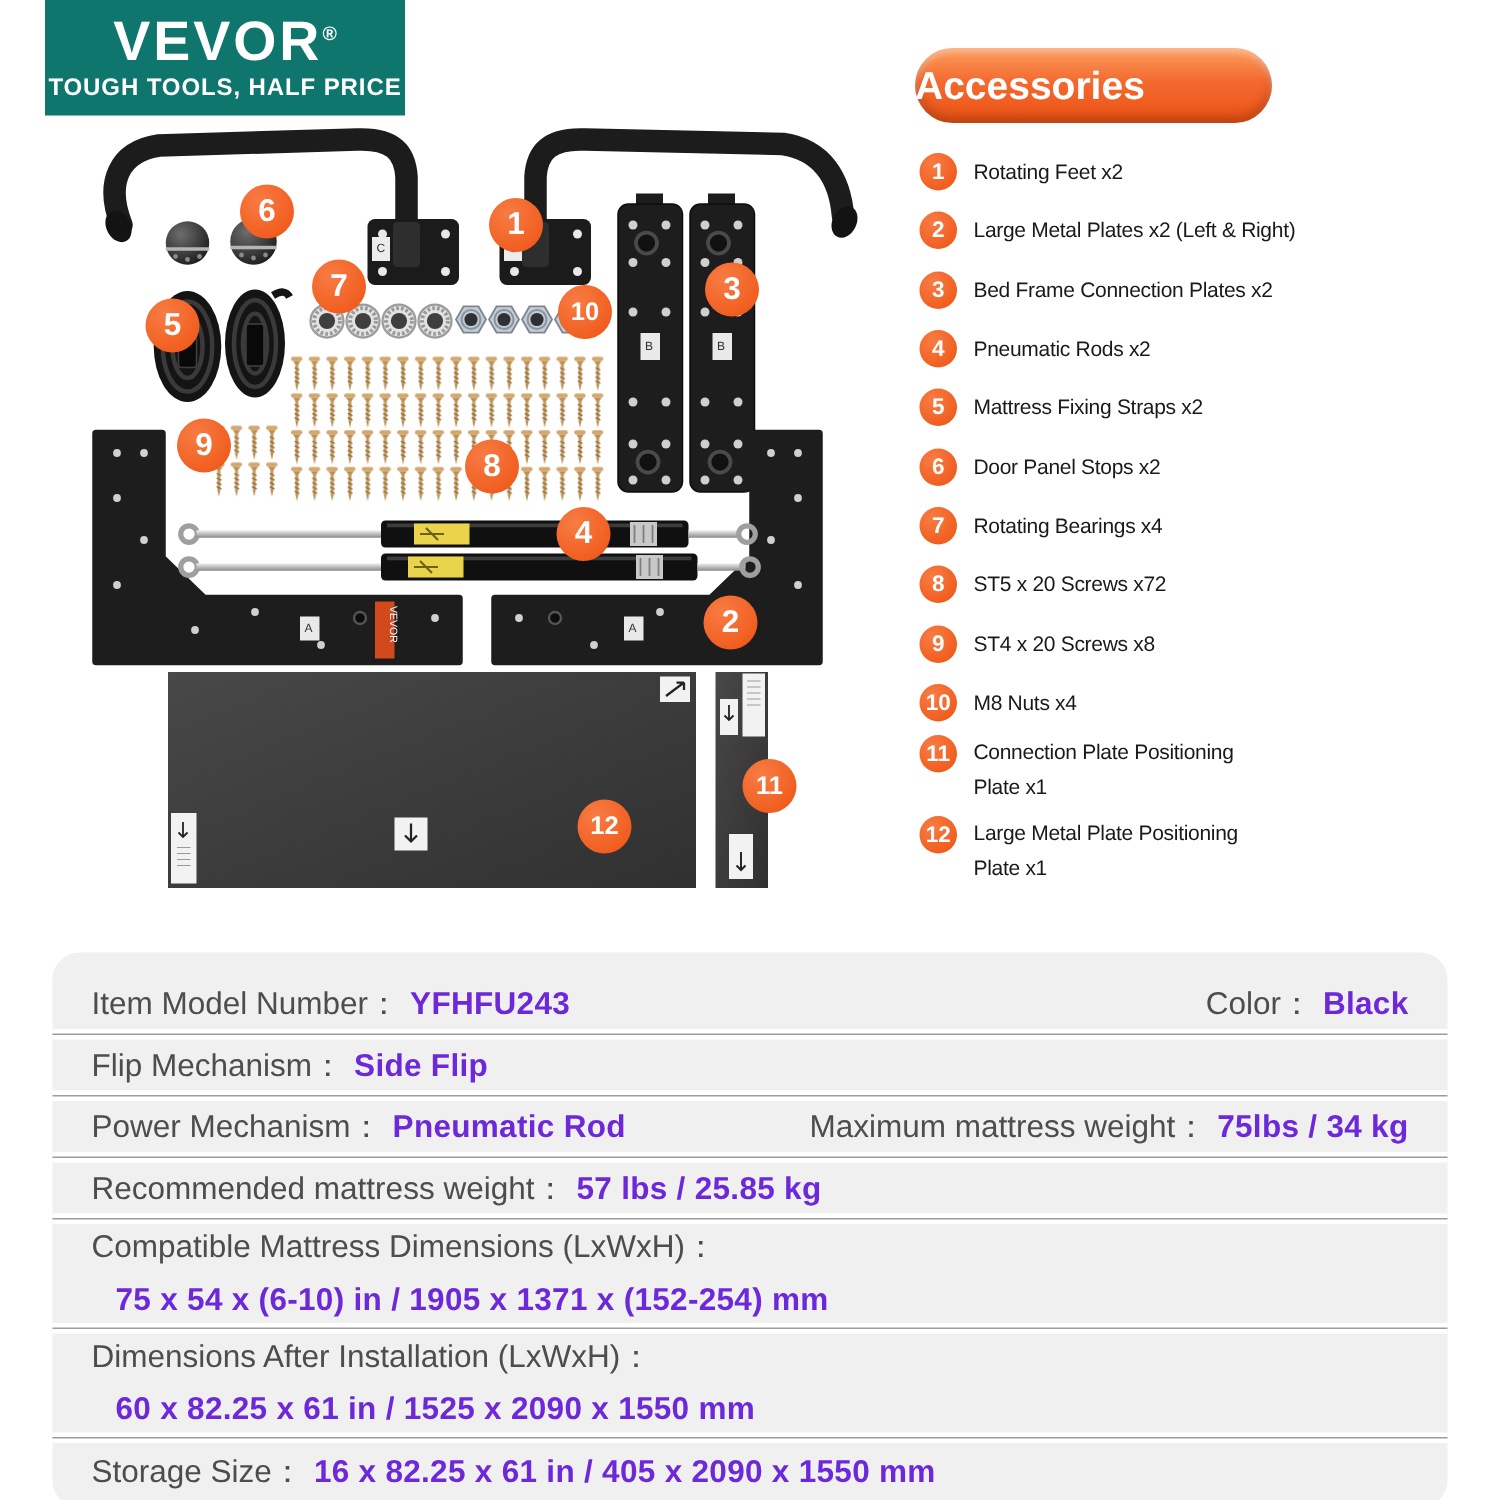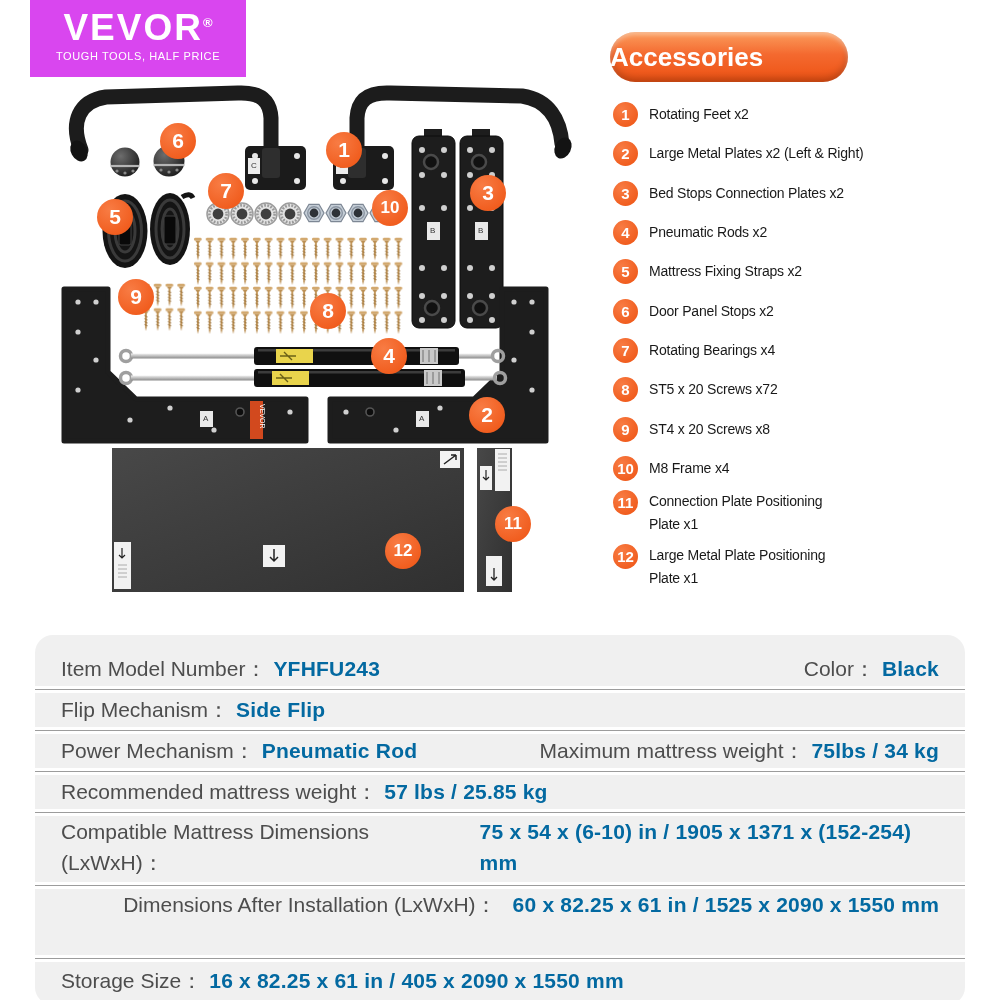--- a/index.html
+++ b/index.html
@@ -1,24 +1,24 @@
 <!DOCTYPE html>
 <html><head>
 <meta charset="utf-8">
 <style>
   html,body{margin:0;padding:0}
   body{width:1000px;height:1000px;position:relative;overflow:hidden;background:#ffffff;
        font-family:"Liberation Sans",sans-serif;-webkit-font-smoothing:antialiased}
 
   
-  .logo{position:absolute;left:30px;top:0;width:216px;height:77px;background:#d946ef;
+  .logo{position:absolute;left:30px;top:0;width:240px;height:77px;background:#0f766e;
         color:#fff;text-align:center;box-sizing:border-box;padding-top:9px}
   .logo-brand{font-size:37px;font-weight:800;letter-spacing:2px;line-height:1}
   .logo-brand .reg{font-size:13px;vertical-align:super;letter-spacing:0}
-  .logo-tagline{font-size:11px;font-weight:400;letter-spacing:.6px;margin-top:4px}
+  .logo-tagline{font-size:16px;font-weight:700;letter-spacing:.6px;margin-top:4px}
 
   
   .pill{position:absolute;left:610px;top:32px;width:238px;height:50px;border-radius:25px;
         background:linear-gradient(180deg,#fb9d5d 0%,#f4692f 45%,#ed5213 100%);
         box-shadow:inset 0 3px 4px rgba(255,255,255,.35), inset 0 -4px 7px rgba(0,0,0,.22);
         color:#fff;font-size:26px;font-weight:700;display:flex;align-items:center;justify-content:flex-start}
   .acc-list{position:absolute;left:613px;top:95px;width:385px;list-style:none;margin:0;padding:0}
   .acc-item{display:flex;align-items:center;min-height:39.3px}
   .acc-item.two{align-items:flex-start;min-height:48px;padding-top:2px}
   .acc-item.m12{margin-top:4px}
@@ -43,24 +43,24 @@
   .co11{left:495px;top:506px} .co12{left:385px;top:533px}
 
   .parts-svg{position:absolute;left:0;top:80px}
 
   
   .spec{position:absolute;left:35px;top:635px;width:930px;height:370px;background:#f0f0f0;
         border-radius:18px;box-sizing:border-box;padding:17px 26px 0;font-size:21px;color:#4d4d4d}
   .row{display:flex;justify-content:space-between;align-items:center;height:34px;white-space:nowrap}
   .cell{display:flex;align-items:baseline;white-space:nowrap}
   .lbl{color:#4d4d4d}
-  .val{color:#0369a1;font-weight:700;margin-left:7px;letter-spacing:.2px}
+  .val{color:#6d28d9;font-weight:700;margin-left:7px;letter-spacing:.2px}
   .sep{height:7px;margin:0 -26px;background:#fff;position:relative}
   .sep::after{content:"";position:absolute;left:0;right:0;top:3px;height:1px;background:#9c9c9c}
-  .row2{height:66px;display:flex;flex-direction:row;justify-content:flex-end}
+  .row2{height:66px;display:flex;flex-direction:column;justify-content:space-between}
   .row2 .lbl{line-height:31px}
   .row2 .val{margin-left:16px;line-height:31px}
   .row.last{height:37px}
 </style>
 </head>
 <body>
 
 <div class="logo">
   <div class="logo-brand"><span>VEVOR</span><span class="reg">®</span></div>
   <div class="logo-tagline">TOUGH TOOLS, HALF PRICE</div>
@@ -331,21 +331,21 @@
   <li class="acc-item">
       <span class="acc-num">1</span>
       <span class="acc-label">Rotating Feet x2</span>
     </li>
   <li class="acc-item">
       <span class="acc-num">2</span>
       <span class="acc-label">Large Metal Plates x2 (Left &amp; Right)</span>
     </li>
   <li class="acc-item">
       <span class="acc-num">3</span>
-      <span class="acc-label">Bed Stops Connection Plates x2</span>
+      <span class="acc-label">Bed Frame Connection Plates x2</span>
     </li>
   <li class="acc-item">
       <span class="acc-num">4</span>
       <span class="acc-label">Pneumatic Rods x2</span>
     </li>
   <li class="acc-item">
       <span class="acc-num">5</span>
       <span class="acc-label">Mattress Fixing Straps x2</span>
     </li>
   <li class="acc-item">
@@ -359,21 +359,21 @@
   <li class="acc-item">
       <span class="acc-num">8</span>
       <span class="acc-label">ST5 x 20 Screws x72</span>
     </li>
   <li class="acc-item">
       <span class="acc-num">9</span>
       <span class="acc-label">ST4 x 20 Screws x8</span>
     </li>
   <li class="acc-item">
       <span class="acc-num">10</span>
-      <span class="acc-label">M8 Frame x4</span>
+      <span class="acc-label">M8 Nuts x4</span>
     </li>
   <li class="acc-item two">
       <span class="acc-num">11</span>
       <span class="acc-label">Connection Plate Positioning
 Plate x1</span>
     </li>
   <li class="acc-item two m12">
       <span class="acc-num">12</span>
       <span class="acc-label">Large Metal Plate Positioning
 Plate x1</span>

